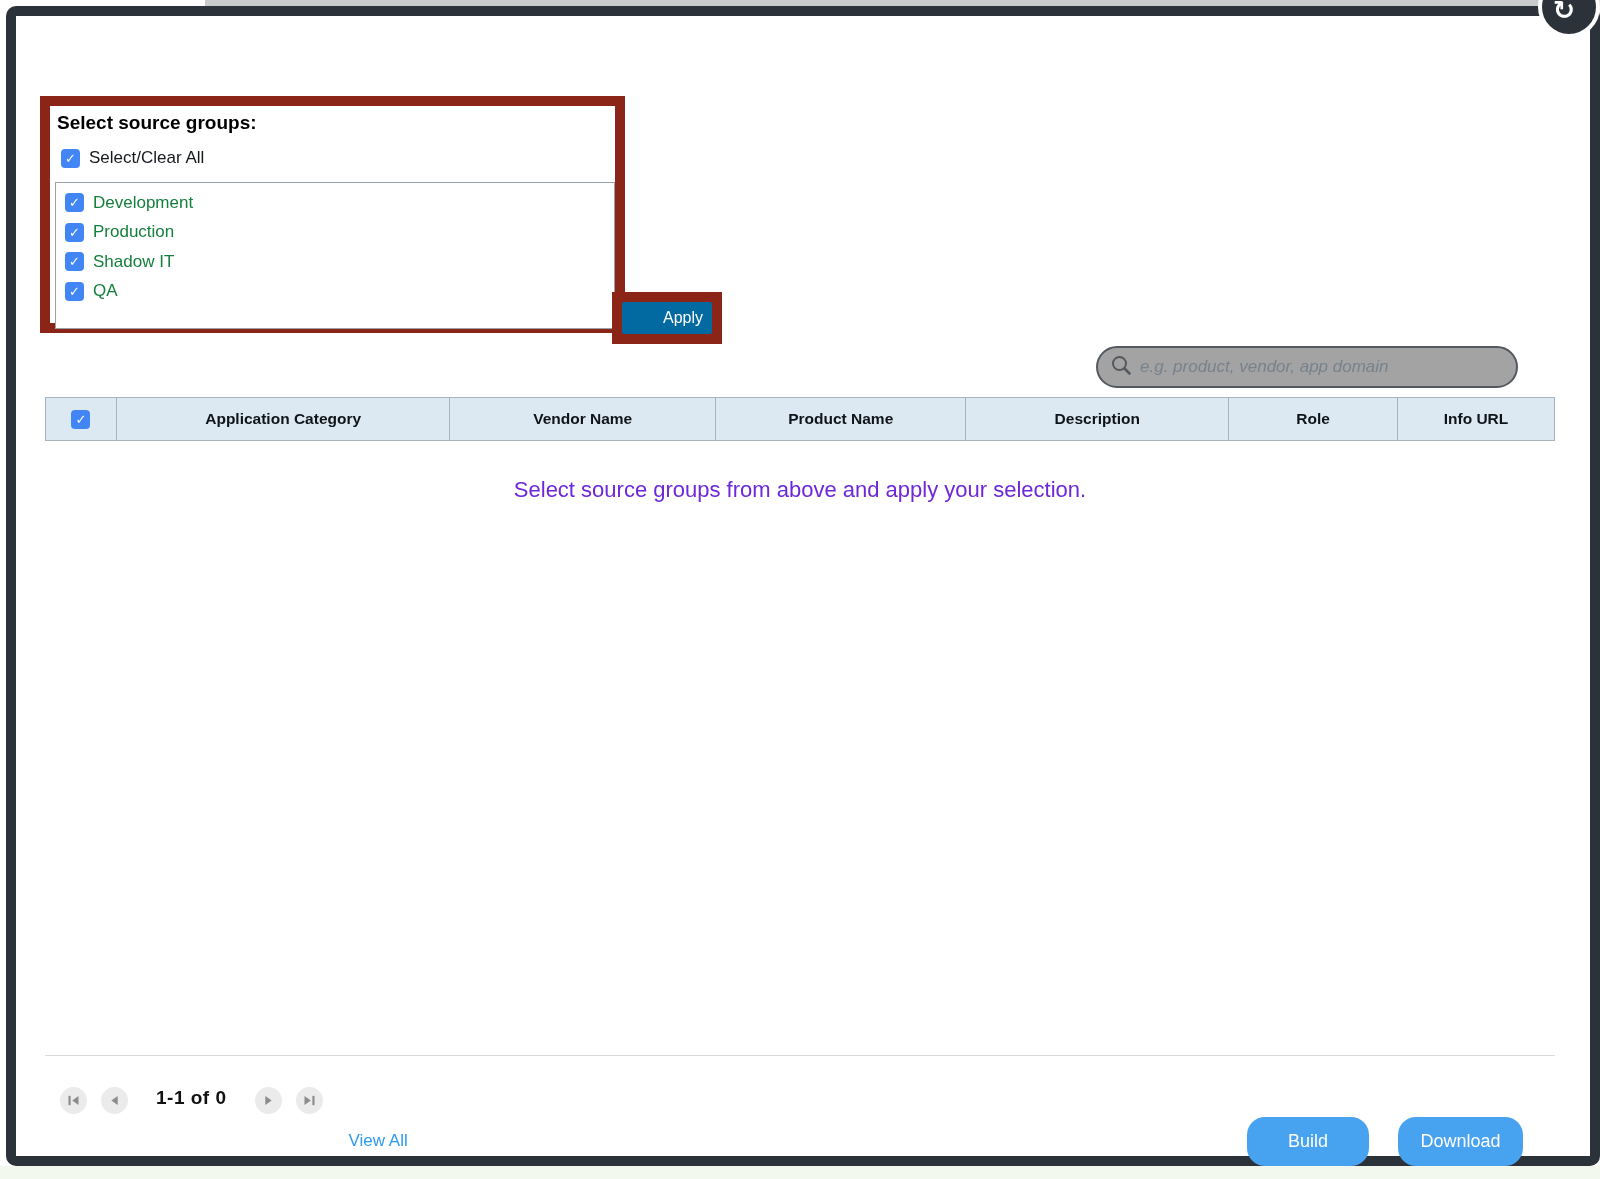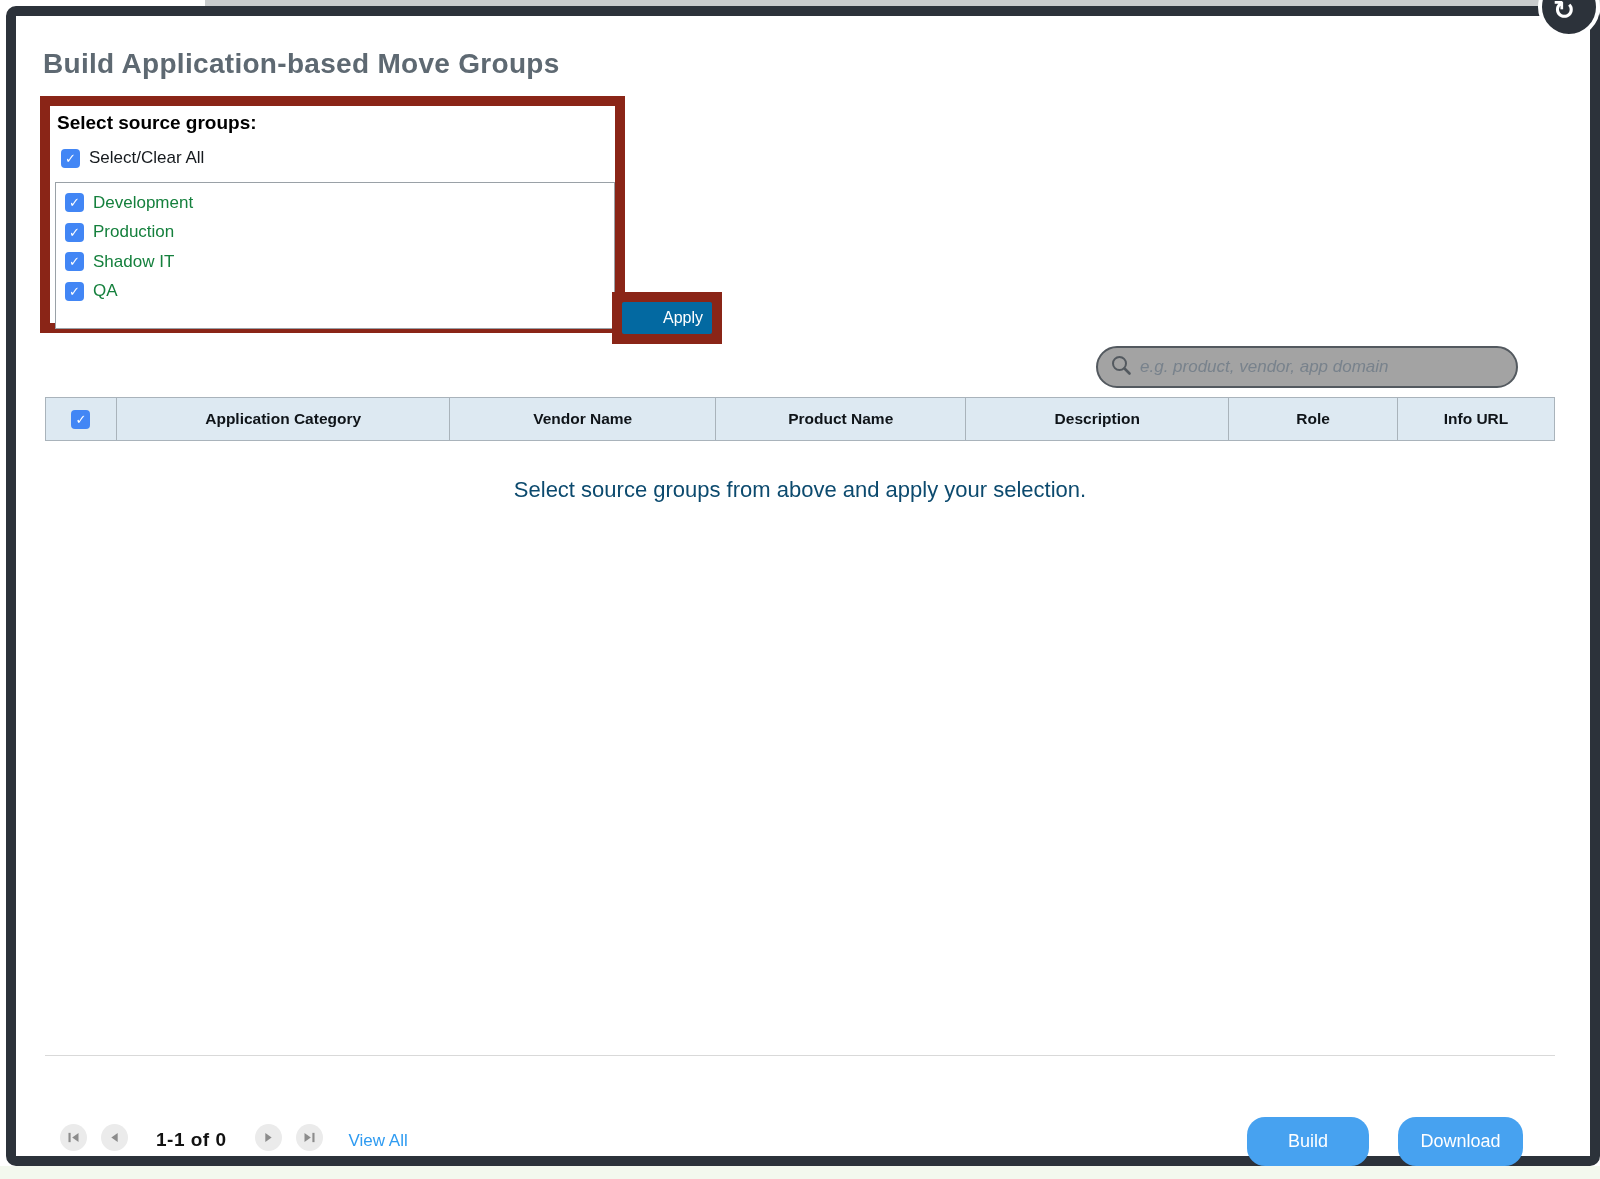--- a/index.html
+++ b/index.html
@@ -47,46 +47,45 @@
   .search-box svg { flex:0 0 auto; }
   .search-box input { border:none; outline:none; flex:1; font-size:17px; font-family:inherit; color:#333;
                       background:transparent; }
   .search-box input::placeholder { font-style:italic; color:#78828c; }
 
   
   .grid { position:absolute; left:45px; top:397px; width:1510px; border-collapse:collapse; table-layout:fixed; }
   .grid th { height:43px; background:#dde9f2; border:1px solid #a9b3bb;
              font-size:15.5px; font-weight:bold; color:#0f1419; text-align:center; }
   .empty-msg { position:absolute; left:45px; top:477px; width:1510px; text-align:center;
-               font-size:22px; color:#0c4a6e; }
+               font-size:22px; color:#6d28d9; }
 
   
   .divider { position:absolute; left:45px; top:1055px; width:1510px; height:1px; background:#d9d9d9; }
-  .pager { position:absolute; left:60px; top:1087px; display:flex; align-items:flex-end; gap:14px; }
+  .pager { position:absolute; left:60px; top:1087px; display:flex; align-items:flex-start; gap:14px; }
   .pg-btn { width:27px; height:27px; border-radius:50%; background:#ebebeb; border:none; cursor:pointer;
             display:inline-flex; align-items:center; justify-content:center; }
   .pg-btn svg { display:block; }
   .range-label { font-size:19px; font-weight:600; color:#111; margin:0 14px; letter-spacing:0.5px; }
   .view-all { font-size:17px; color:#2f9bf1; background:none; border:none; cursor:pointer;
               font-family:inherit; margin-left:12px;margin-top:44px; }
   .action-btn { position:absolute; top:1117px; height:49px; background:#47a2f0; color:#fff; border:none;
                 border-radius:18px; font-size:18px; font-family:inherit; cursor:pointer; }
   .build-btn { left:1247px; width:122px; }
   .download-btn { left:1398px; width:125px; }
 </style>
 </head>
 <body>
 
 <div class="page">
 
   <div class="top-strip"></div>
   <div class="frame"></div>
   <div class="bottom-strip"></div>
 
-  <div class="page-title">Build Application-based Move Groups</div>
 
   <div class="source-box">
     <div class="source-label">Select source groups:</div>
 
     <div class="selectall-row">
       <span class="cb"></span>
       <span>Select/Clear All</span>
     </div>
 
     <div class="group-list">

